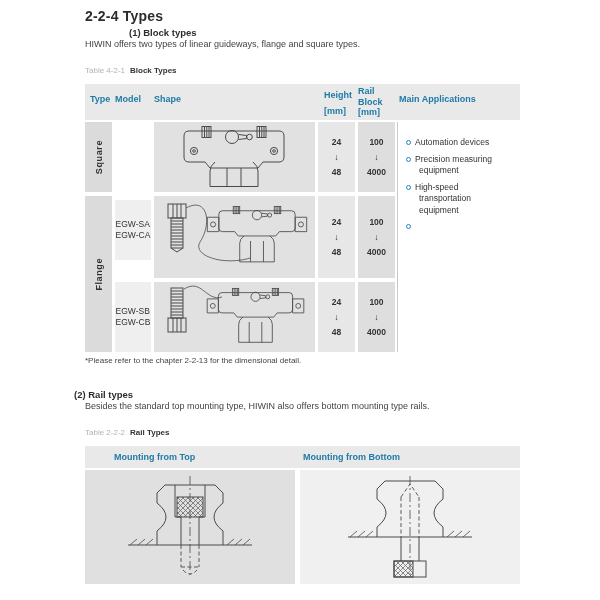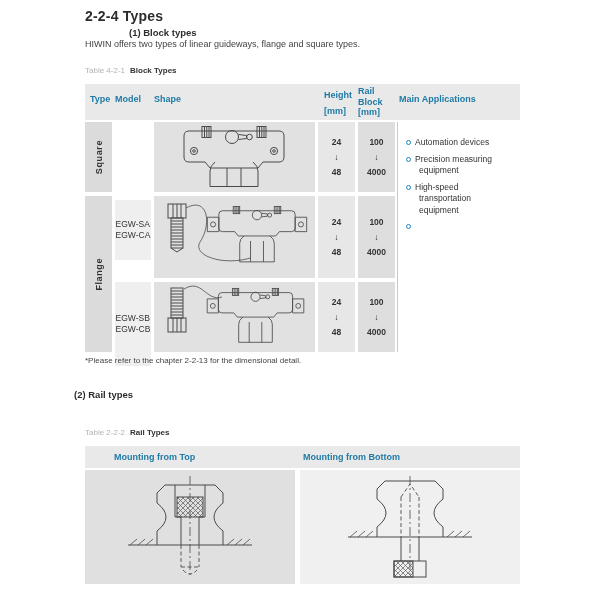--- a/index.html
+++ b/index.html
@@ -161,21 +161,21 @@
     </div>
   </div>
   <div class="cell nums" style="left:358px;top:196px;width:37px;height:82px;background:#dedede;">
     <div>
       <span>100</span>
       <span class="arrow">↓</span>
       <span>4000</span>
     </div>
   </div>
 
-  <div class="cell models" style="left:115px;top:282px;width:36px;height:84px;background:#efefef;">
+  <div class="cell models" style="left:115px;top:282px;width:36px;height:70px;background:#efefef;">
     <div>
       <span>EGW-SB</span>
       <span>EGW-CB</span>
     </div>
   </div>
   <div class="cell" style="left:154px;top:282px;width:161px;height:70px;background:#e1e1e1;">
     <svg class="linedraw" width="161" height="70" viewBox="0 0 161 70">
       <g stroke="#4a4a4a" fill="none" stroke-width="1">
         <rect x="17" y="6" width="12" height="30"></rect>
         <path d="M17,9 h12 M17,12 h12 M17,15 h12 M17,18 h12 M17,21 h12 M17,24 h12 M17,27 h12 M17,30 h12 M17,33 h12"></path>
@@ -219,20 +219,21 @@
     <div>
       <span>100</span>
       <span class="arrow">↓</span>
       <span>4000</span>
     </div>
   </div>
 
   <div class="abs footnote" style="left:85px;top:356px;">*Please refer to the chapter 2-2-13 for the dimensional detail.</div>
 
   <div class="abs subhead" style="left:74px;top:389px;">(2) Rail types</div>
+  <div class="abs body-text" style="left:85px;top:401px;">Besides the standard top mounting type, HIWIN also offers bottom mounting type rails.</div>
 
   <div class="abs caption" style="left:85px;top:428px;">
     <span class="prefix">Table 2-2-2</span><span class="name">Rail Types</span>
   </div>
 
   <div class="abs hdr-bar" style="left:85px;top:446px;width:435px;height:22px;">
     <span class="abs hdr-label" style="left:5px;top:6px;padding-left:24px;">Mounting from Top</span>
     <span class="abs hdr-label" style="left:218px;top:6px;">Mounting from Bottom</span>
   </div>
 

